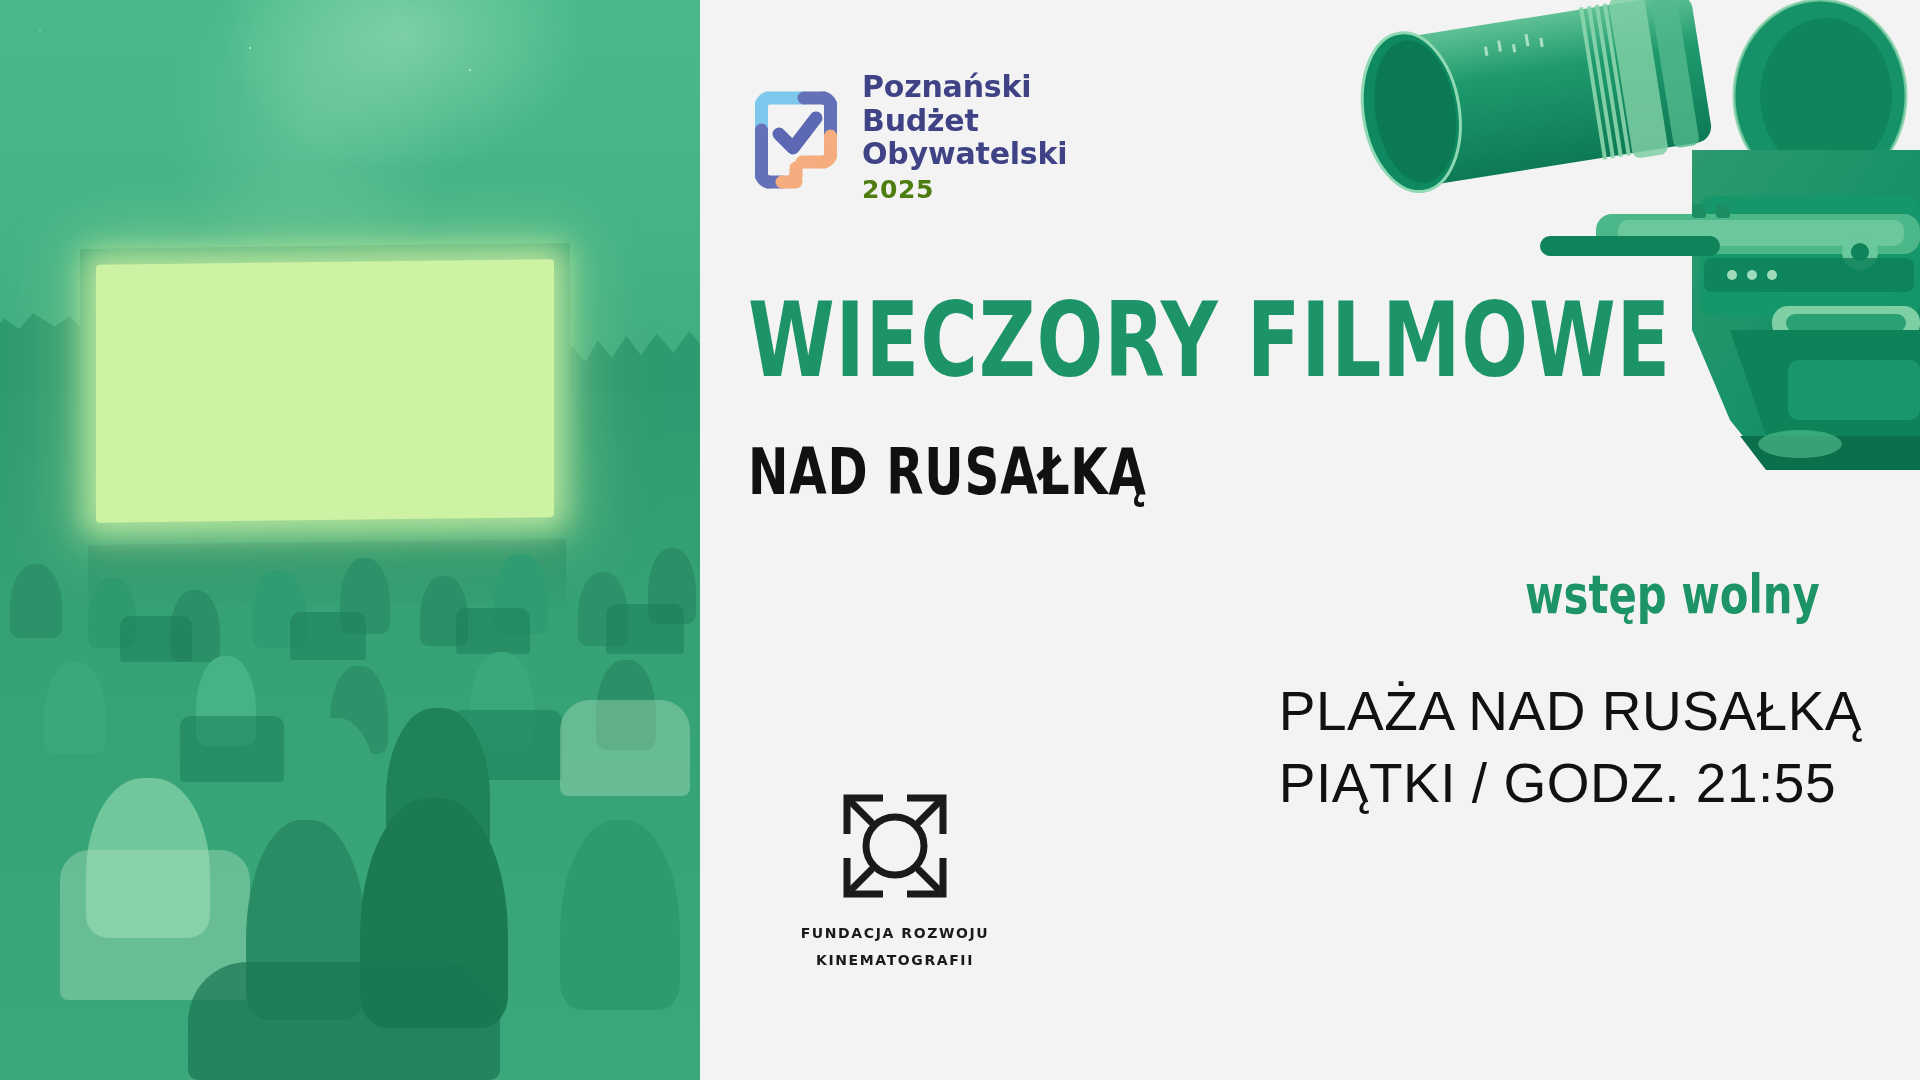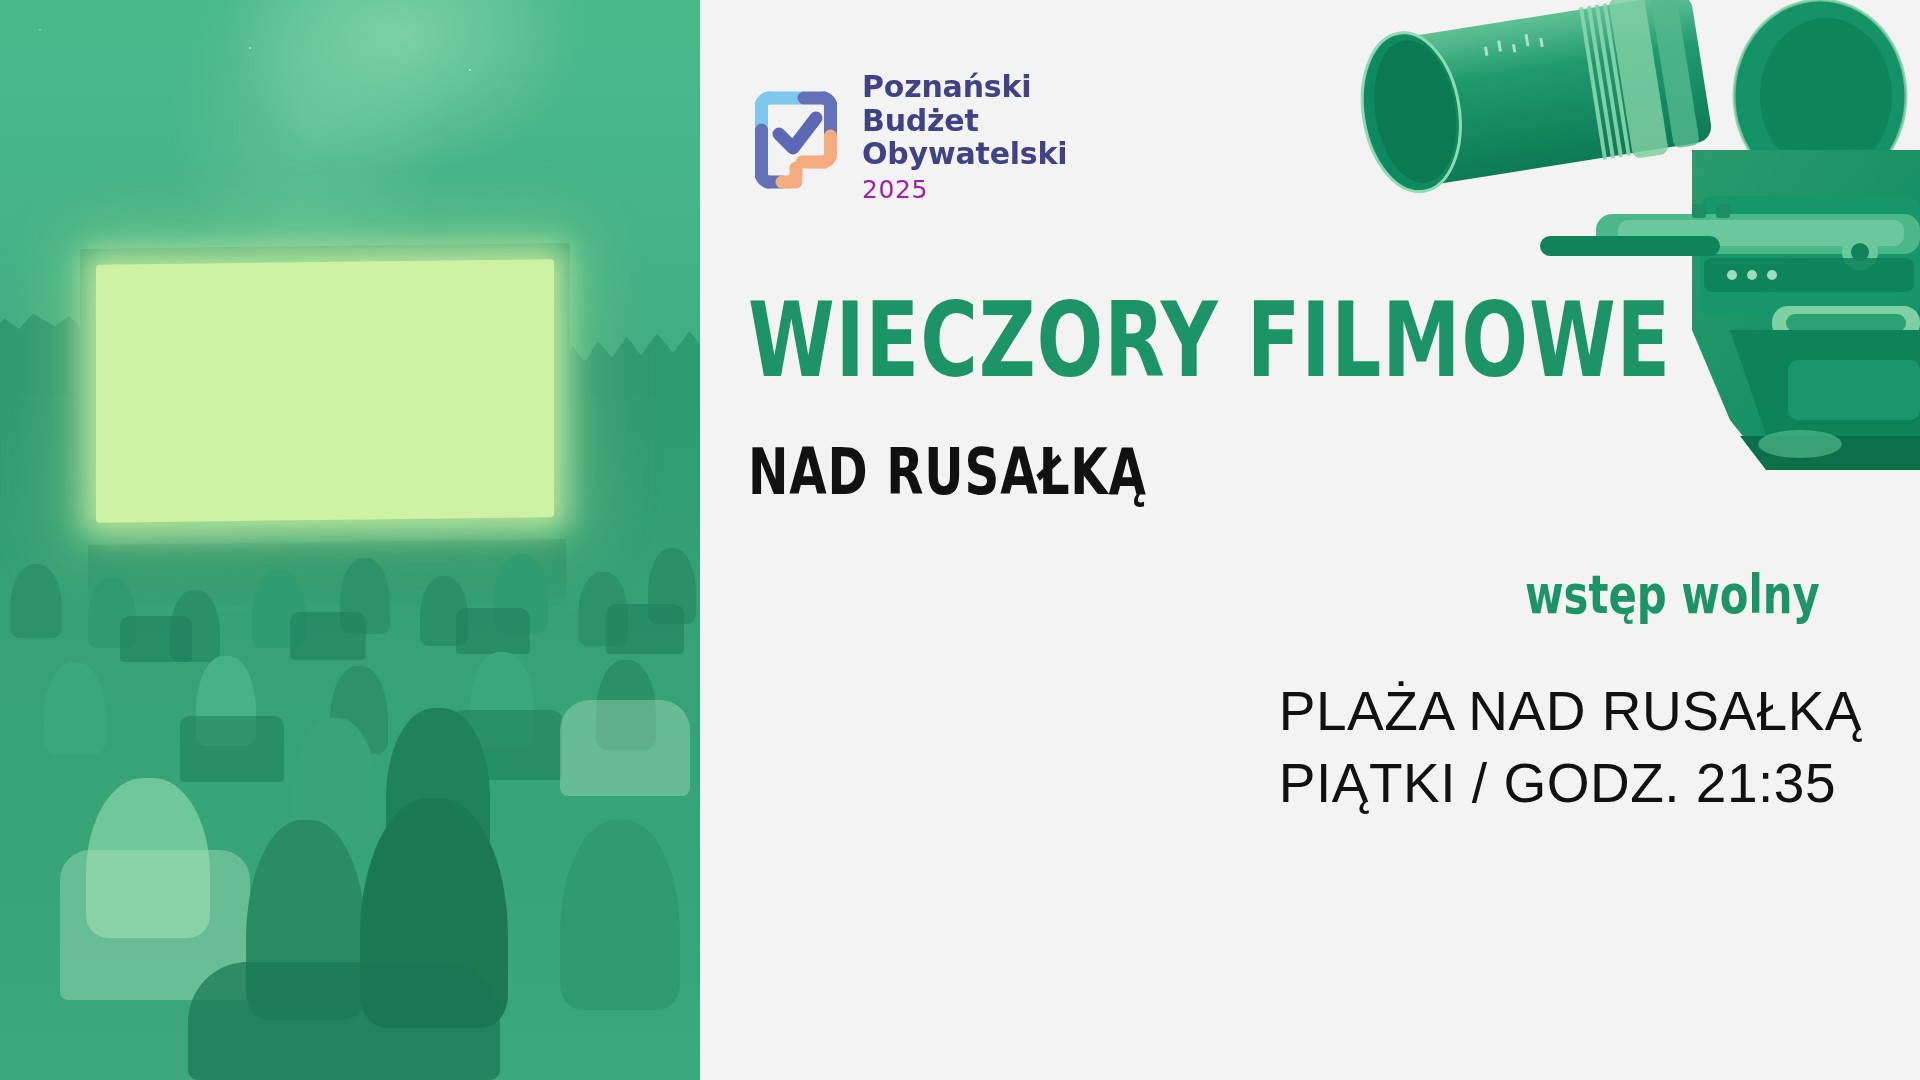--- a/index.html
+++ b/index.html
@@ -184,23 +184,23 @@
   .pbo-line {
     font-family: "DejaVu Sans", sans-serif;
     font-weight: bold;
     font-size: 30px;
     line-height: 1.12;
     color: #3f4386;
     letter-spacing: -0.2px;
   }
   .pbo-year {
     font-family: "DejaVu Sans", sans-serif;
-    font-weight: normal;
+    font-weight: bold;
     font-size: 25px;
-    color: #a21caf;
+    color: #4d7c0f;
     letter-spacing: 0.6px;
     padding-top: 4px;
   }
 
   
   .headline {
     position: absolute;
     left: 48px;
     top: 288px;
     font-family: "DejaVu Sans Condensed", "Liberation Sans Narrow", "Liberation Sans", sans-serif;
@@ -458,18 +458,42 @@
       </div>
     </div>
 
     <div class="headline">WIECZORY FILMOWE</div>
     <div class="subhead">NAD RUSAŁKĄ</div>
 
     <div class="free-entry">wstęp wolny</div>
 
     <div class="venue-block">
       <div class="venue-line">PLAŻA NAD RUSAŁKĄ</div>
-      <div class="venue-line">PIĄTKI / GODZ. 21:35</div>
+      <div class="venue-line">PIĄTKI / GODZ. 21:55</div>
     </div>
 
+    <div class="foundation">
+      <svg class="foundation-mark" width="112" height="112" viewBox="0 0 112 112" aria-hidden="true">
+
+        <g stroke="#1a1a1a" stroke-width="7" fill="none" stroke-linecap="butt">
+          <path d="M8 44 L8 8 L44 8"></path>
+          <path d="M68 8 L104 8 L104 44"></path>
+          <path d="M104 68 L104 104 L68 104"></path>
+          <path d="M44 104 L8 104 L8 68"></path>
+        </g>
+
+        <g stroke="#1a1a1a" stroke-width="7" fill="none" stroke-linecap="round">
+          <path d="M14 14 L32 32"></path>
+          <path d="M98 14 L80 32"></path>
+          <path d="M98 98 L80 80"></path>
+          <path d="M14 98 L32 80"></path>
+        </g>
+
+        <circle cx="56" cy="56" r="29" stroke="#1a1a1a" stroke-width="7" fill="none"></circle>
+      </svg>
+      <div class="foundation-name">
+        <div>FUNDACJA ROZWOJU</div>
+        <div>KINEMATOGRAFII</div>
+      </div>
+    </div>
 
   </div>
 </div>
 
 </body></html>

